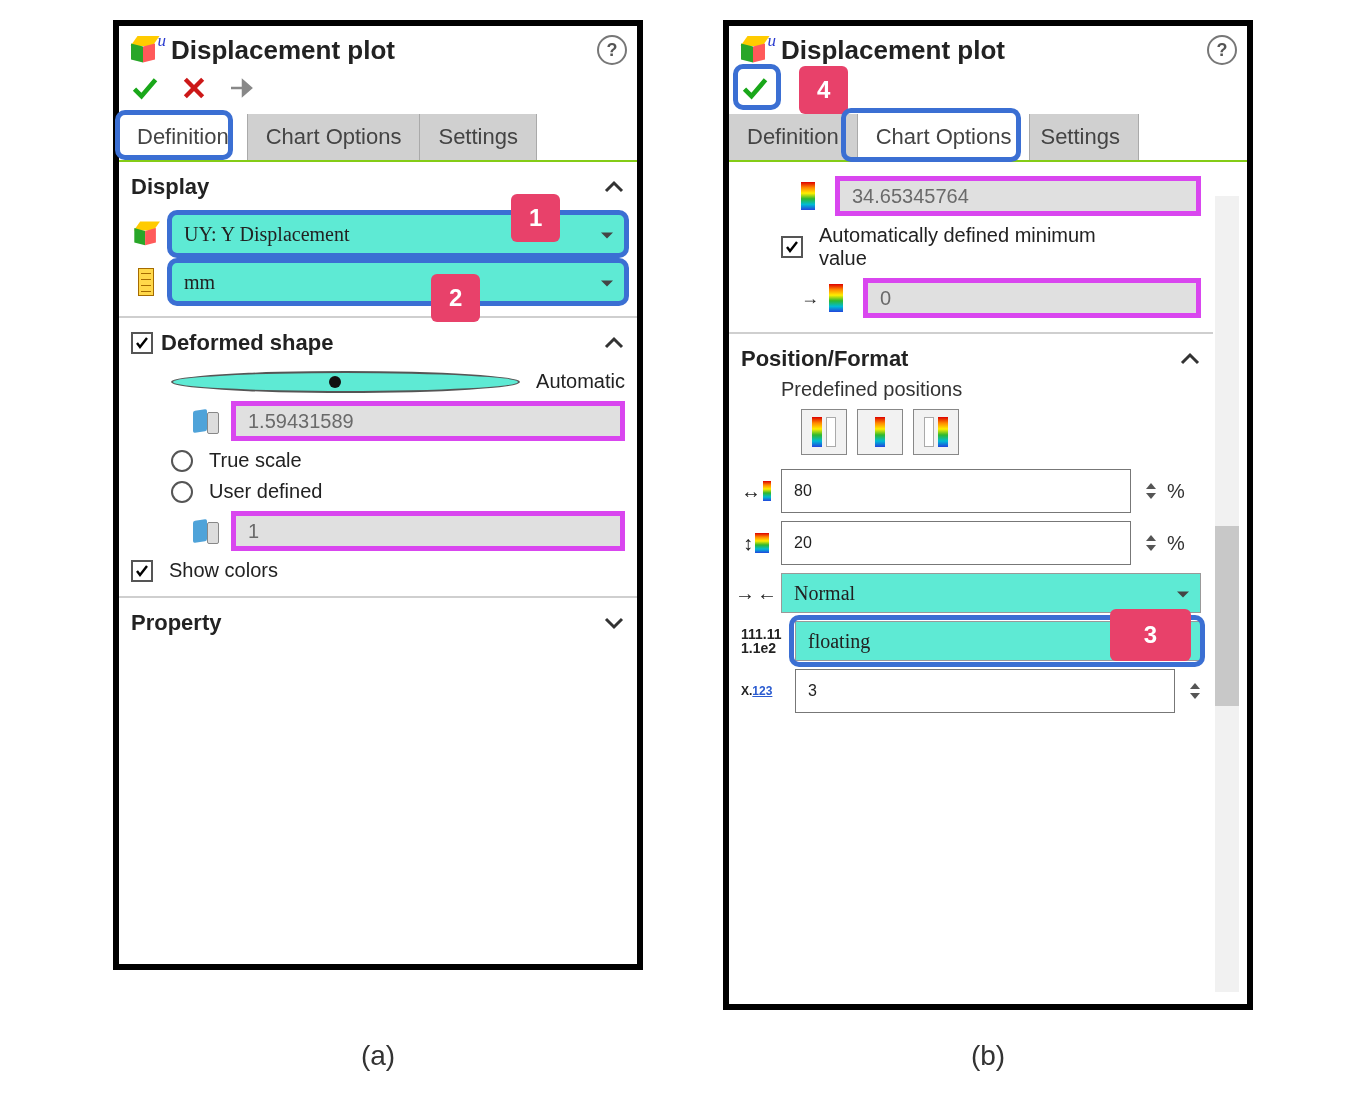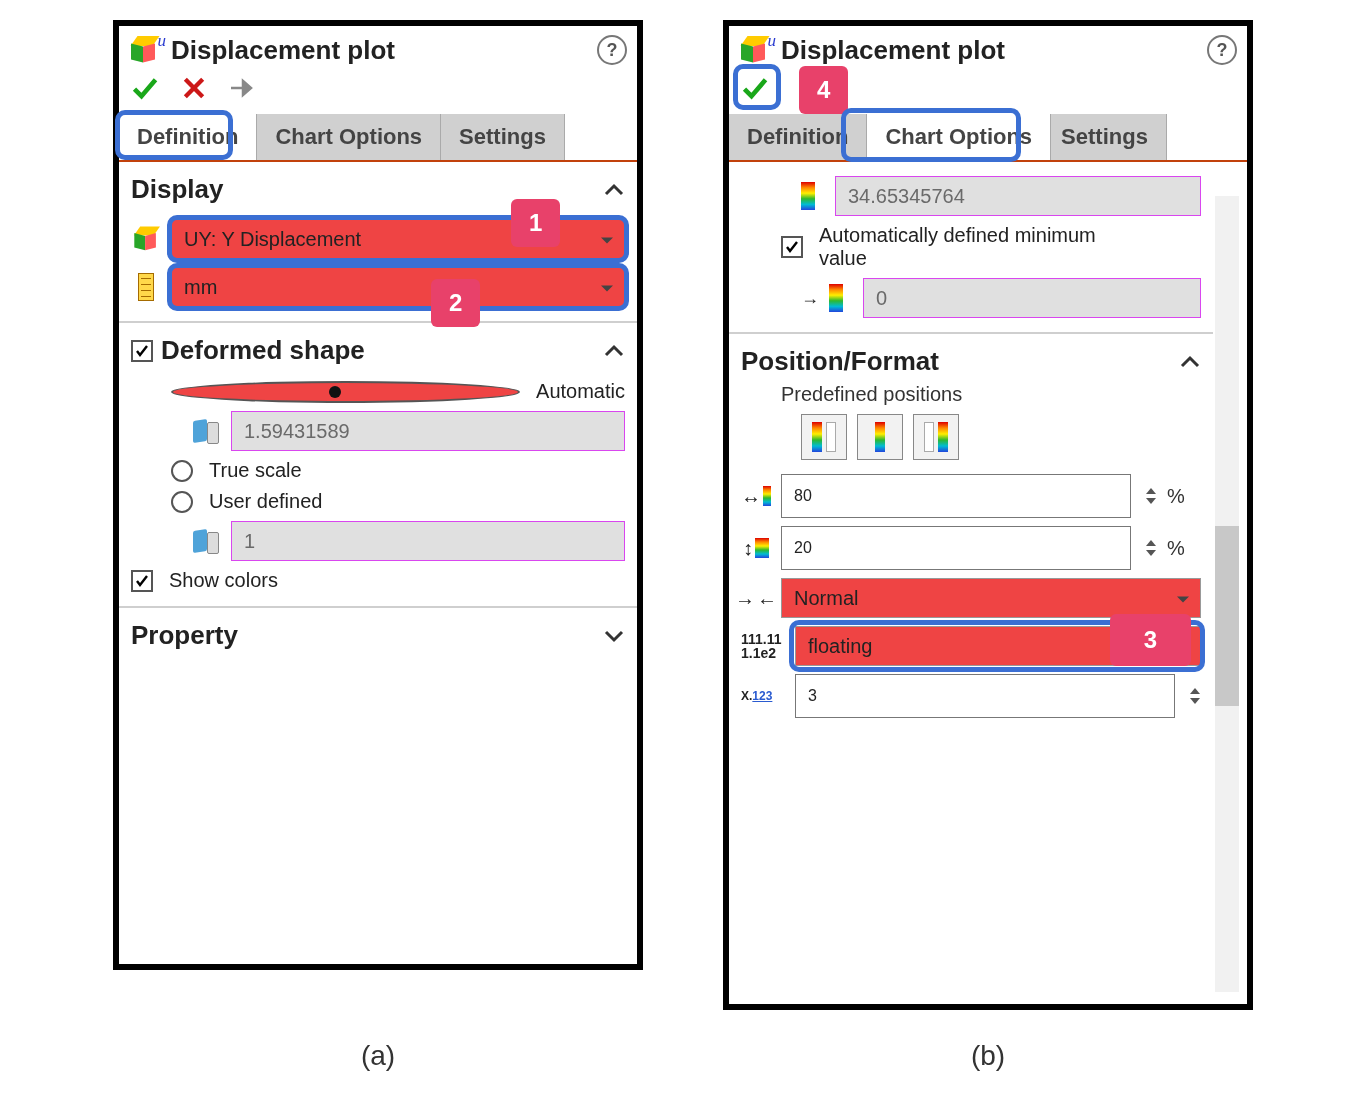--- a/index.html
+++ b/index.html
@@ -18,40 +18,40 @@
   .cube-icon .u { position:absolute; top:-3px; right:-5px; color:#2a3bd0; font-style:italic; font-family:serif; font-size:17px; }
   .title { font-size:26px; font-weight:700; flex:1; }
   .help { width:30px; height:30px; border:2px solid #777; border-radius:50%; display:flex; align-items:center; justify-content:center; color:#555; font-weight:700; font-size:18px; }
 
   .actionbar { display:flex; align-items:center; padding:4px 12px 8px 12px; gap:22px; position:relative; }
   .check svg, .cross svg, .pin svg { display:block; }
   .check { color:#1aa71a; }
   .cross { color:#cc1818; }
   .pin   { color:#888; }
 
-  .tabs { display:flex; border-bottom:2px solid #c2410c; margin-top:4px; position:relative;font-weight:bold; }
+  .tabs { display:flex; border-bottom:2px solid #84cc16; margin-top:4px; position:relative; }
   .tab { padding:10px 18px; background:#d0d0d0; color:#444; font-size:22px; cursor:default; border-right:1px solid #aaa; }
   .tab.active { background:#fff; }
   .spacer { flex:1; background:#fff; }
 
   .section { border-bottom:2px solid #cfcfcf; padding:6px 12px 6px 12px; }
   .section-hdr { display:flex; align-items:center; padding:6px 0; }
-  .section-hdr .label { font-weight:700; flex:1; font-size:26px; }
+  .section-hdr .label { font-weight:700; flex:1; font-size:22px; }
   .chev { width:22px; height:22px; display:flex; align-items:center; justify-content:center; }
   .chev svg { stroke:#333; stroke-width:3; fill:none; }
 
   .row { display:flex; align-items:center; gap:10px; margin:8px 0; position:relative; }
   .icon-slot { width:30px; height:30px; display:flex; align-items:center; justify-content:center; }
   .ruler { width:16px; height:28px; background:#ffd84a; border:1px solid #a56b00; position:relative; }
   .ruler::before { content:""; position:absolute; top:4px; left:2px; right:2px; height:1px; background:#a56b00; box-shadow:0 6px 0 #a56b00,0 12px 0 #a56b00,0 18px 0 #a56b00; }
 
-  .sel { flex:1; height:40px; background:#ef4444; border:1px solid #999; padding:0 34px 0 12px; display:flex; align-items:center; position:relative; font-size:20px; }
+  .sel { flex:1; height:40px; background:#5eead4; border:1px solid #999; padding:0 34px 0 12px; display:flex; align-items:center; position:relative; font-size:20px;font-family:Liberation Serif, serif; }
   .sel .caret { position:absolute; right:10px; top:50%; transform:translateY(-50%); }
   .sel .caret svg { fill:#444; }
-  .readonly-box { flex:1; height:40px; background:#e0e0e0; border:1px solid #d946ef; padding:0 12px; display:flex; align-items:center; color:#6a6a6a; font-size:20px; }
+  .readonly-box { flex:1; height:40px; background:#e0e0e0; border:5px solid #d946ef; padding:0 12px; display:flex; align-items:center; color:#6a6a6a; font-size:20px; }
 
   .checkbox { width:22px; height:22px; border:2px solid #555; display:flex; align-items:center; justify-content:center; }
   .checkbox .tick { width:14px; height:14px; }
   .radio { width:22px; height:22px; border:2px solid #555; border-radius:50%; display:flex; align-items:center; justify-content:center; }
   .radio.sel .dot { width:12px; height:12px; background:#111; border-radius:50%; }
 
   .blue-outline { position:absolute; border:5px solid #3b6fd3; border-radius:10px; pointer-events:none; }
   .pink-badge { position:absolute; background:#e8416a; color:#fff; font-size:24px; font-weight:700; padding:10px 18px; border-radius:6px; display:flex; align-items:center; justify-content:center; }
 
   .indent { padding-left:40px; }

